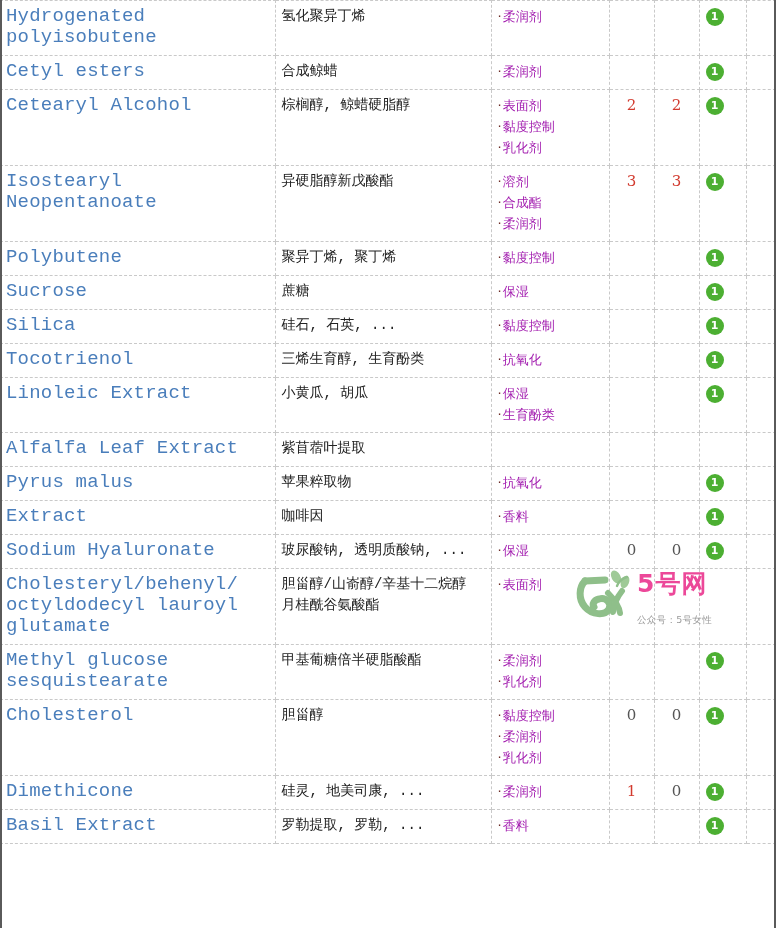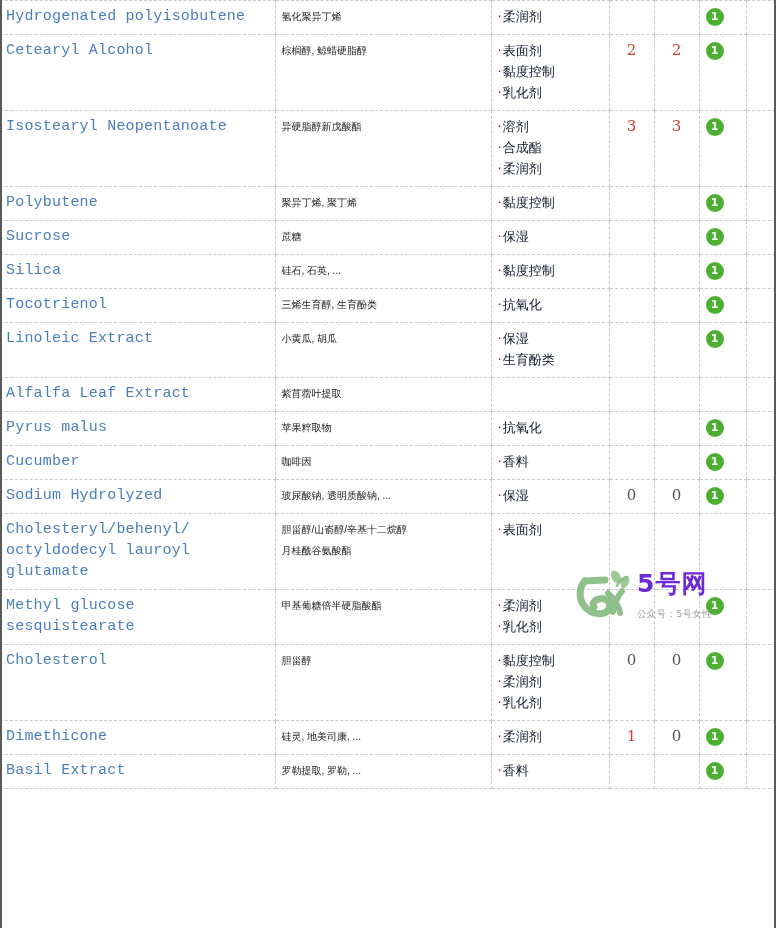--- a/index.html
+++ b/index.html
@@ -59,40 +59,40 @@
     right: 0;
     top: 0;
     width: 2px;
     height: 928px;
     background: #5a5a5a;
     z-index: 4;
   }
 
   .en-name {
     font-family: "Liberation Mono", "DejaVu Sans Mono", monospace;
-    font-size: 15px;
+    font-size: 19px;
     line-height: 21px;
     color: #4a7ebb;
     letter-spacing: 0.2px;
     white-space: pre-line;
   }
 
   .cn-name {
-    font-family: Liberation Sans, sans-serif;
-    font-size: 10px;
+    font-family: Liberation Mono, monospace;
+    font-size: 14px;
     line-height: 21px;
     color: #222222;
     white-space: pre-line;
   }
 
   .fn-list {
     font-family: "DejaVu Sans", sans-serif;
     font-size: 13px;
     line-height: 21px;
-    color: #0f172a;
+    color: #a21caf;
   }
   .fn-item { display: block; white-space: nowrap; }
   .fn-item::before {
     content: "·";
     margin-right: 1px;
     color: #6b2b25;
   }
 
   .num-cell {
     text-align: center;
@@ -137,29 +137,29 @@
   }
   .wm-text {
     margin-left: 4px;
     padding-top: 4px;
   }
   .wm-title {
     font-family: "DejaVu Sans", sans-serif;
     font-size: 25px;
     line-height: 26px;
     font-weight: bold;
-    color: #6d28d9;
+    color: #ec4899;
     letter-spacing: 1px;
   }
   .wm-sub {
     font-family: "DejaVu Sans", sans-serif;
     font-size: 9.5px;
     line-height: 14px;
     color: #9a9a9a;
-    margin-top: 10px;
+    margin-top: 16px;
     letter-spacing: 0.3px;
   }
 </style>
 </head>
 <body>
 
 <div class="left-rail"></div>
 <div class="right-rail"></div>
 
 <div id="watermark">
@@ -198,20 +198,33 @@
           <div class="fn-list">
             <span class="fn-item">柔润剂</span>
           </div>
         </td>
         <td class="num-cell"></td>
         <td class="num-cell"></td>
         <td class="badge-cell"><span class="badge">1</span></td>
         <td></td>
       </tr>
       <tr>
+        <td><span class="en-name">Cetyl esters</span></td>
+        <td><span class="cn-name">合成鲸蜡</span></td>
+        <td>
+          <div class="fn-list">
+            <span class="fn-item">柔润剂</span>
+          </div>
+        </td>
+        <td class="num-cell"></td>
+        <td class="num-cell"></td>
+        <td class="badge-cell"><span class="badge">1</span></td>
+        <td></td>
+      </tr>
+      <tr>
         <td><span class="en-name">Cetearyl Alcohol</span></td>
         <td><span class="cn-name">棕榈醇, 鲸蜡硬脂醇</span></td>
         <td>
           <div class="fn-list">
             <span class="fn-item">表面剂</span>
             <span class="fn-item">黏度控制</span>
             <span class="fn-item">乳化剂</span>
           </div>
         </td>
         <td class="num-cell"><span class="num-red">2</span></td>
@@ -318,34 +331,34 @@
           <div class="fn-list">
             <span class="fn-item">抗氧化</span>
           </div>
         </td>
         <td class="num-cell"></td>
         <td class="num-cell"></td>
         <td class="badge-cell"><span class="badge">1</span></td>
         <td></td>
       </tr>
       <tr>
-        <td><span class="en-name">Cucumber</span></td>
+        <td><span class="en-name">Extract</span></td>
         <td><span class="cn-name">咖啡因</span></td>
         <td>
           <div class="fn-list">
             <span class="fn-item">香料</span>
           </div>
         </td>
         <td class="num-cell"></td>
         <td class="num-cell"></td>
         <td class="badge-cell"><span class="badge">1</span></td>
         <td></td>
       </tr>
       <tr>
-        <td><span class="en-name">Sodium Hydrolyzed</span></td>
+        <td><span class="en-name">Sodium Hyaluronate</span></td>
         <td><span class="cn-name">玻尿酸钠, 透明质酸钠, ...</span></td>
         <td>
           <div class="fn-list">
             <span class="fn-item">保湿</span>
           </div>
         </td>
         <td class="num-cell"><span class="num-gray">0</span></td>
         <td class="num-cell"><span class="num-gray">0</span></td>
         <td class="badge-cell"><span class="badge">1</span></td>
         <td></td>

